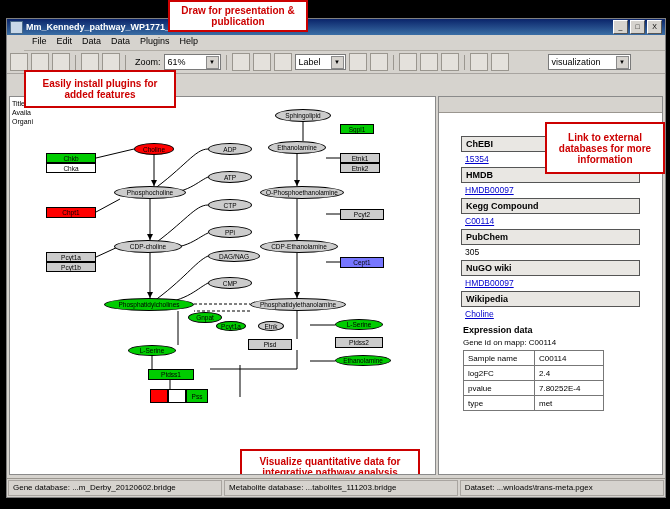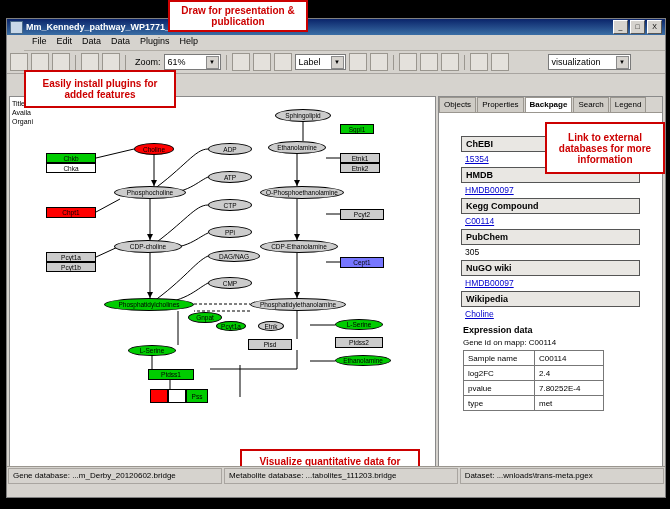--- a/index.html
+++ b/index.html
@@ -29,21 +29,21 @@
   .sidebody{position:absolute;left:0;top:15px;right:0;bottom:0;background:#fff;border-top:1px solid #9a968f;overflow:hidden;padding:20px;}
   .dbbox{border:1px solid #555;background:#e9e7e3;font-size:9px;font-weight:bold;padding:2px 4px;margin:3px 2px 2px 2px;}
   .dblink{color:#0000cc;text-decoration:underline;font-size:8.5px;margin:0 0 2px 6px;display:block;}
   .dbtext{font-size:8.5px;margin:0 0 2px 6px;}
   .exprhdr{font-size:9px;font-weight:bold;margin:6px 0 3px 4px;}
   .geneid{font-size:8px;margin:0 0 3px 4px;}
   .etable{border-collapse:collapse;margin-left:4px;font-size:8px;}
   .etable td{border:1px solid #777;padding:1px 4px;height:12px;}
   .etable td.k{width:62px;}
   .etable td.v{width:60px;}
-  .statusbar{position:absolute;left:0;right:0;bottom:12px;height:18px;background:#d6d3ce;border-top:1px solid #9a968f;display:flex;align-items:center;}
+  .statusbar{position:absolute;left:0;right:0;bottom:0;height:18px;background:#d6d3ce;border-top:1px solid #9a968f;display:flex;align-items:center;}
   .statusbar .cell{font-size:8px;border:1px solid #a9a5a0;margin:1px;padding:1px 4px;height:12px;line-height:12px;white-space:nowrap;overflow:hidden;}
   .titlepanel{position:absolute;left:2px;top:2px;font-size:7px;line-height:9px;color:#000;}
   
   .node{position:absolute;font-size:6.5px;text-align:center;color:#000;border:1px solid #000;box-sizing:border-box;display:flex;align-items:center;justify-content:center;}
   .ell{border-radius:50%;}
   .gene{background:#cccccc;}
   .green{background:#00cc00;}
   .red{background:#ff0000;}
   .blue{background:#7777ff;}
   .white{background:#ffffff;}
@@ -204,27 +204,20 @@
             <div class="node red" style="left: 140px; top: 292px; width: 18px; height: 14px;"></div>
             <div class="node white" style="left: 158px; top: 292px; width: 18px; height: 14px;"></div>
             <div class="node green" style="left: 176px; top: 292px; width: 22px; height: 14px;">Pss</div>
           </div>
 
         <div class="callout" id="co-visual">Visualize quantitative data  for integrative pathway analysis</div>
 
       </div>
 
       <div class="side">
-        <div class="tabs">
-          <div class="tab">Objects</div>
-          <div class="tab">Properties</div>
-          <div class="tab active">Backpage</div>
-          <div class="tab">Search</div>
-          <div class="tab">Legend</div>
-        </div>
         <div class="sidebody">
           <div class="dbbox">ChEBI</div>
           <a class="dblink" href="#">15354</a>
 
           <div class="dbbox">HMDB</div>
           <a class="dblink" href="#">HMDB00097</a>
 
           <div class="dbbox">Kegg Compound</div>
           <a class="dblink" href="#">C00114</a>
 

